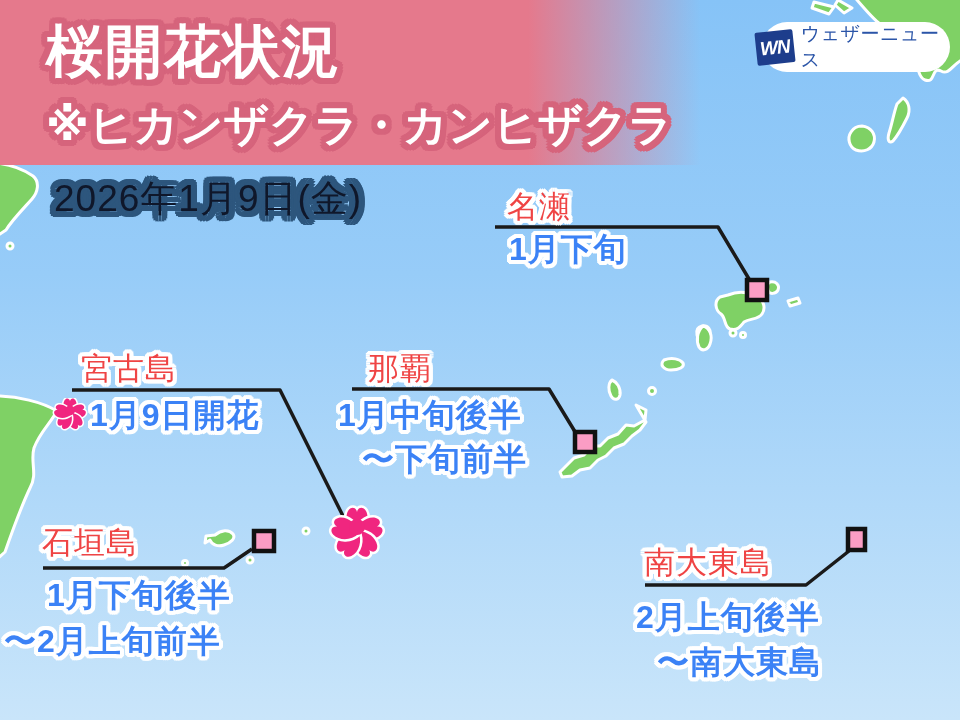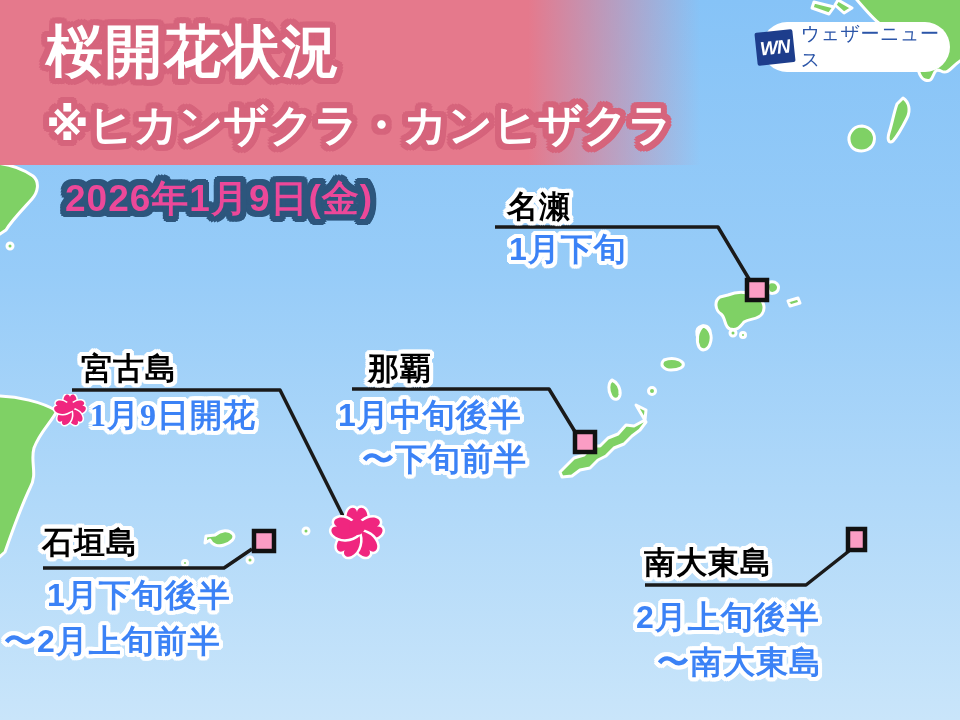--- a/index.html
+++ b/index.html
@@ -51,33 +51,33 @@
   }
   .wn-mark{
     width:40px;height:33px;background:#1d3d8c;transform:rotate(-6deg);
     display:flex;align-items:center;justify-content:center;border-radius:2px;
     color:#fff;font-weight:900;font-style:italic;font-size:19px;letter-spacing:-1px;
     margin-left:-6px;
   }
   .logo-text{color:#2b55a8;font-weight:400;font-size:19px;letter-spacing:0.5px;}
   
   .date-badge{
-    position:absolute;left:65px;top:174px;
-    font-size:37px;font-weight:700;color:#ec4899;letter-spacing:1px;
+    position:absolute;left:54px;top:174px;
+    font-size:37px;font-weight:400;color:#0f172a;letter-spacing:1px;
     --oc:#2d567d;
   }
   
   .loc-name{
-    position:absolute;font-size:31px;font-weight:700;color:#000000;letter-spacing:1px;
+    position:absolute;font-size:31px;font-weight:400;color:#ef4444;letter-spacing:1px;
   }
   .fc{
     position:absolute;font-size:32px;font-weight:900;color:#3b82f6;letter-spacing:1px;
     white-space:nowrap;
   }
-  .bloom-row{display:flex;align-items:flex-start;gap:2px;font-family:Liberation Serif, serif;}
+  .bloom-row{display:flex;align-items:center;gap:2px;}
   .bloom-row svg{flex:0 0 auto;}
 </style>
 </head>
 <body>
 
 <svg id="map" viewBox="0 0 960 720">
 
   <g fill="#7fd165" stroke="#ffffff" stroke-width="3" stroke-linejoin="round">
 
     <path d="M852,-6 H966 V58 C953,62 950,76 941,71 C931,66 936,84 925,80 C916,77 921,63 911,64 C902,66 898,54 902,46 C893,40 884,34 880,24 C872,18 862,6 852,-6 Z"></path>

